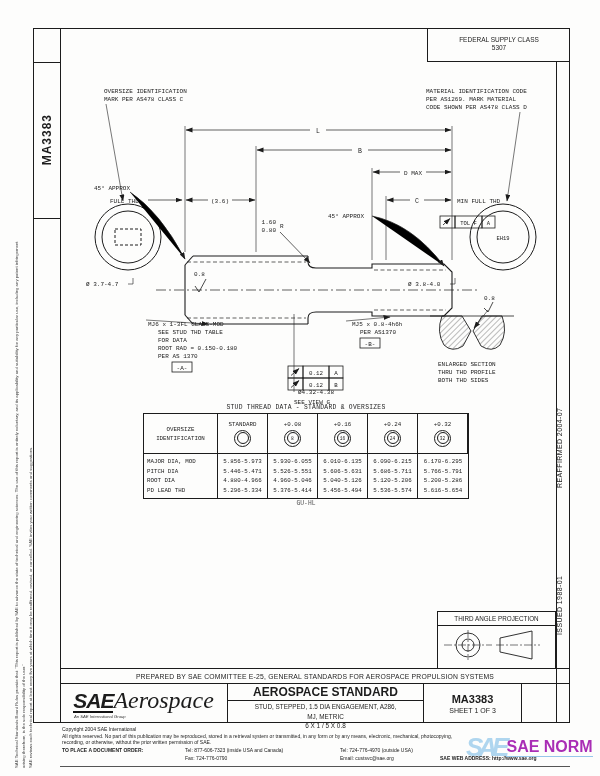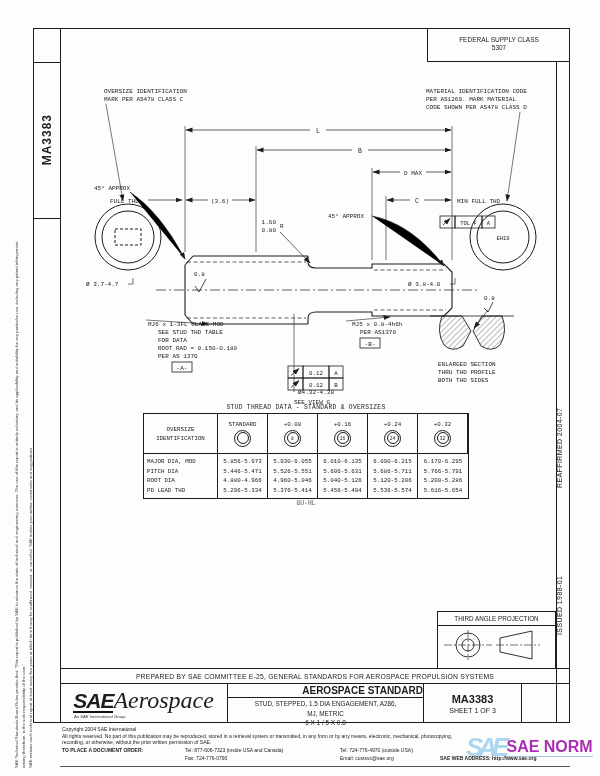--- a/index.html
+++ b/index.html
@@ -43,21 +43,21 @@
   .tb{position:absolute;left:60px;top:684px;width:510px;height:39px;display:flex;
       border-bottom:1.2px solid #1c1c1c;box-sizing:border-box;font-family:"Liberation Sans",sans-serif;}
   .tb-cell{border-right:1.2px solid #1c1c1c;box-sizing:border-box;height:100%;}
   .logo-cell{width:168px;display:flex;flex-direction:column;align-items:center;justify-content:center;}
   .logo-row{display:flex;align-items:baseline;}
   .logo-sae{font-weight:bold;font-style:italic;font-size:21px;letter-spacing:-1px;
             border-bottom:2.5px solid #111;line-height:20px;}
   .logo-aero{font-family:"Liberation Serif",serif;font-style:italic;font-size:24px;letter-spacing:0px;}
   .logo-sub{font-size:4.2px;font-style:italic;color:#333;align-self:flex-start;margin-left:14px;}
   .std-cell{width:196px;display:flex;flex-direction:column;}
-  .std-head{font-weight:bold;font-size:10px;text-align:right;border-bottom:1px solid #1c1c1c;padding:1px 0;}
+  .std-head{font-weight:bold;font-size:12px;text-align:center;border-bottom:1px solid #1c1c1c;padding:1px 0;}
   .std-title{font-size:6.4px;text-align:center;line-height:7.6px;padding-top:2px;}
   .num-cell{width:98px;display:flex;flex-direction:column;align-items:center;justify-content:center;}
   .doc-num{font-weight:bold;font-size:11px;}
   .sheet{font-size:7px;margin-top:2px;}
   .blank-cell{flex:1;border-right:none;}
   
   .foot{position:absolute;font-family:"Liberation Sans",sans-serif;font-size:5px;color:#222;line-height:6.2px;}
   .wm{position:absolute;left:466px;top:735px;display:flex;align-items:center;opacity:.92;}
   .wm-logo{font-family:"Liberation Sans",sans-serif;font-weight:bold;font-style:italic;font-size:26px;
            color:#a9d3ee;letter-spacing:-5px;line-height:24px;}

